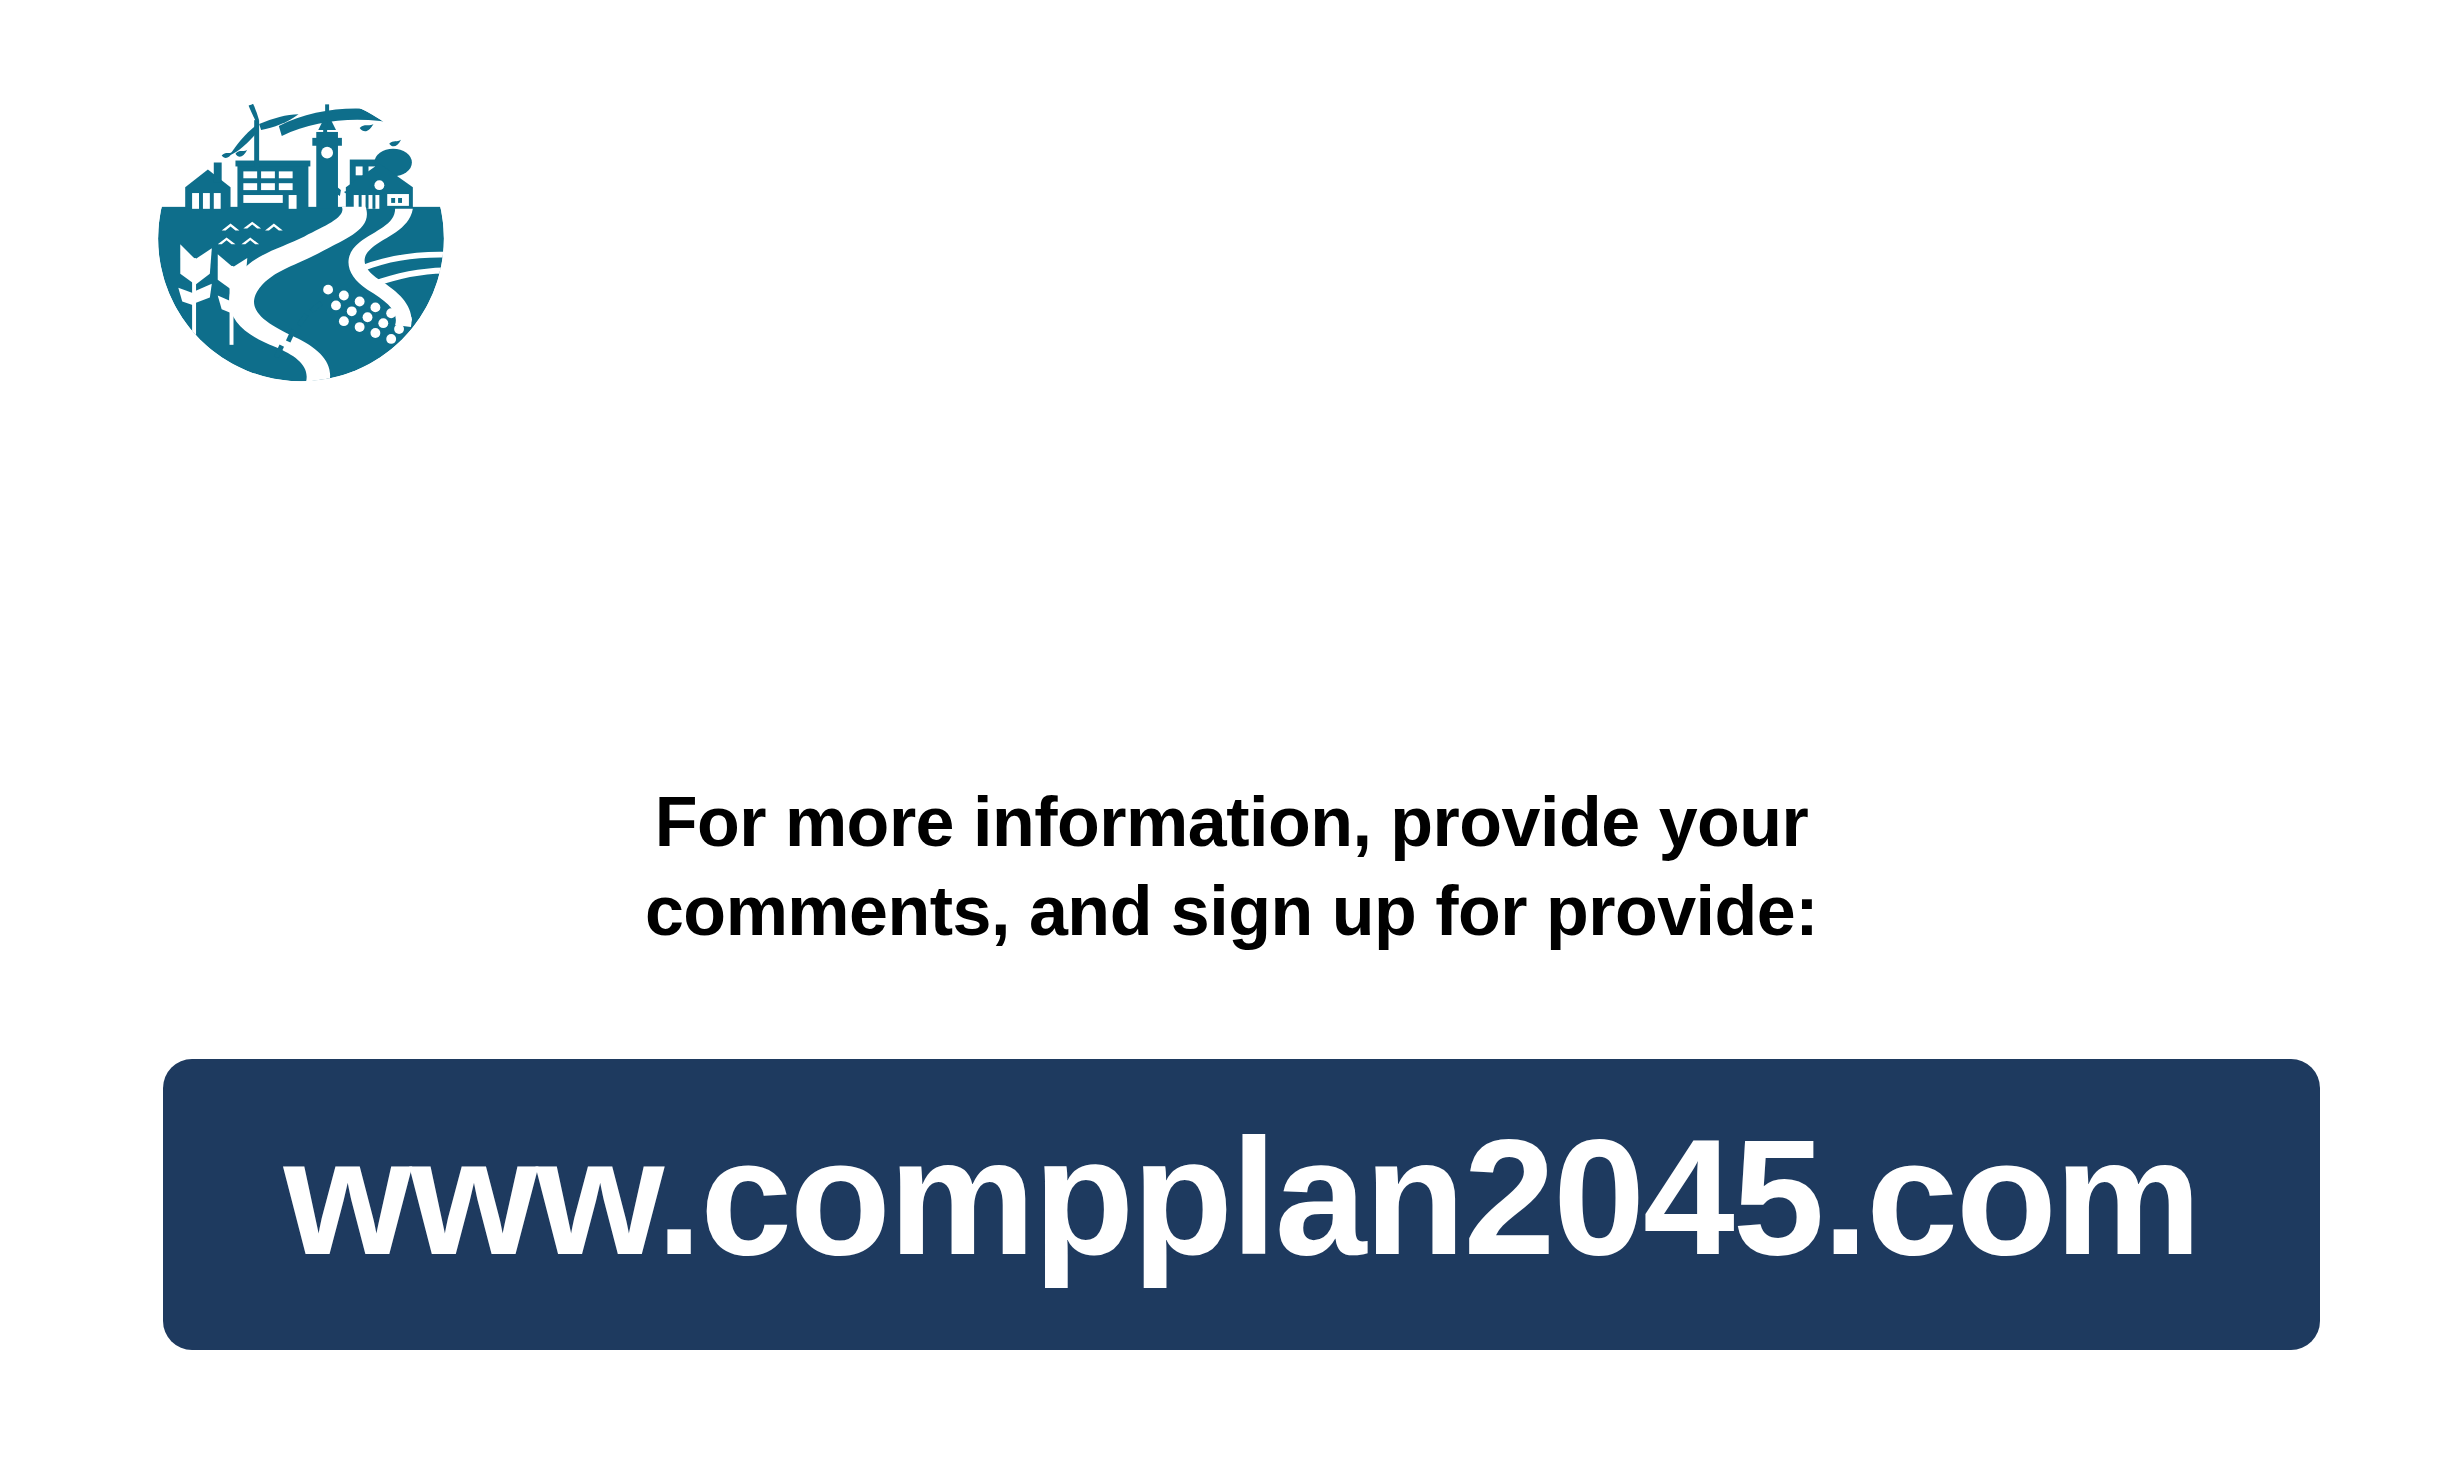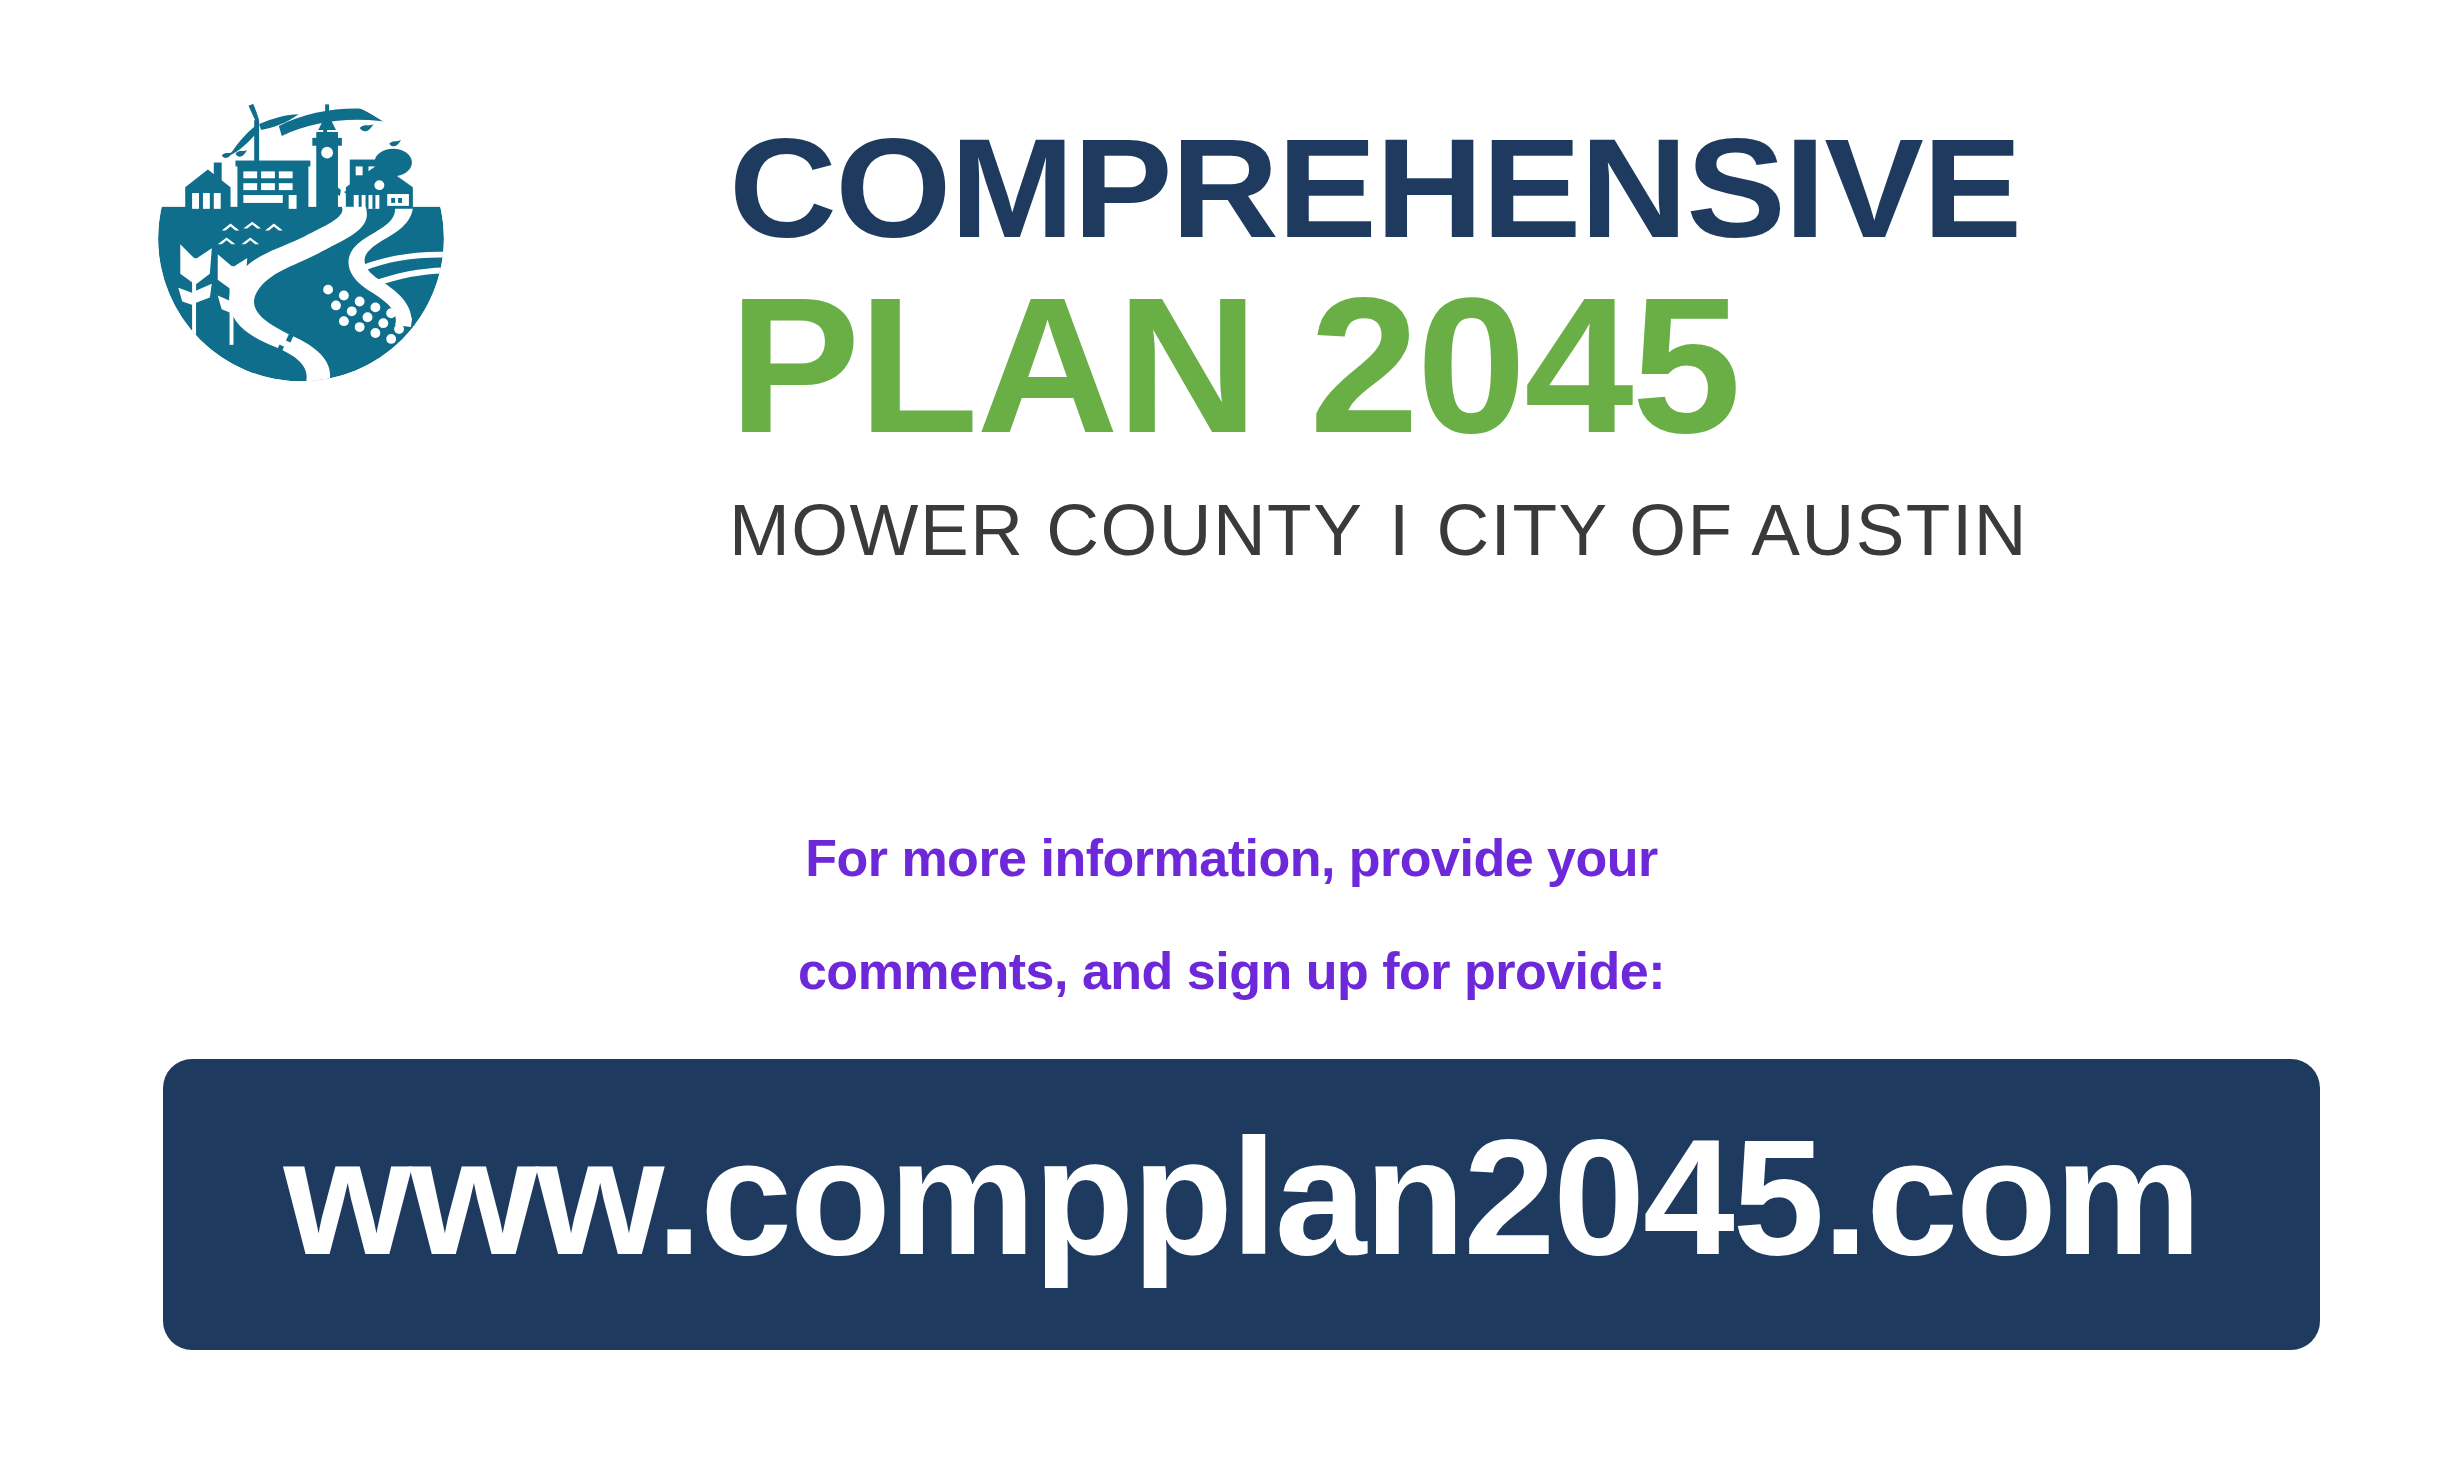--- a/index.html
+++ b/index.html
@@ -90,26 +90,25 @@
   .cta {
     position: absolute;
     left: 0;
     top: 778px;
     width: 2463px;
     text-align: center;
   }
   .cta-line {
     font-family: "Liberation Sans", sans-serif;
     font-weight: bold;
-    font-size: 52px;
+    font-size: 70px;
     line-height: 1.27;
     letter-spacing: -0.5px;
-    color: #6d28d9;
-    white-space: nowrap;
-    margin-top: 47px;
+    color: #000000;
+    white-space: nowrap;
   }
 
   
   .url-banner {
     position: absolute;
     left: 163px;
     top: 1059px;
     width: 2157px;
     height: 291px;
     background: #1e3a5f;
@@ -264,27 +263,20 @@
             <rect x="160" y="272" width="5" height="13" transform="rotate(25 162 278)"></rect>
             <rect x="172" y="256" width="5" height="13" transform="rotate(35 174 262)"></rect>
             <rect x="186" y="243" width="5" height="13" transform="rotate(50 188 249)"></rect>
           </g>
         </g>
 
         <path d="M172.5 35 A145 145 0 1 1 172.49 35 Z M172.5 30 A150 150 0 1 0 172.51 30 Z" fill="#ffffff" fill-rule="evenodd"></path>
       </svg>
     </div>
 
-    <div class="wordmark">
-      <div class="line-comprehensive">COMPREHENSIVE</div>
-      <div class="line-plan">PLAN 2045</div>
-      <div class="line-jurisdictions">
-        <span>MOWER COUNTY</span><span class="sep">I</span><span>CITY OF AUSTIN</span>
-      </div>
-    </div>
   </div>
 
   <div class="cta">
     <div class="cta-line">For more information, provide your</div>
     <div class="cta-line">comments, and sign up for provide:</div>
   </div>
 
   <div class="url-banner">
     <span class="url-text">www.compplan2045.com</span>
   </div>

